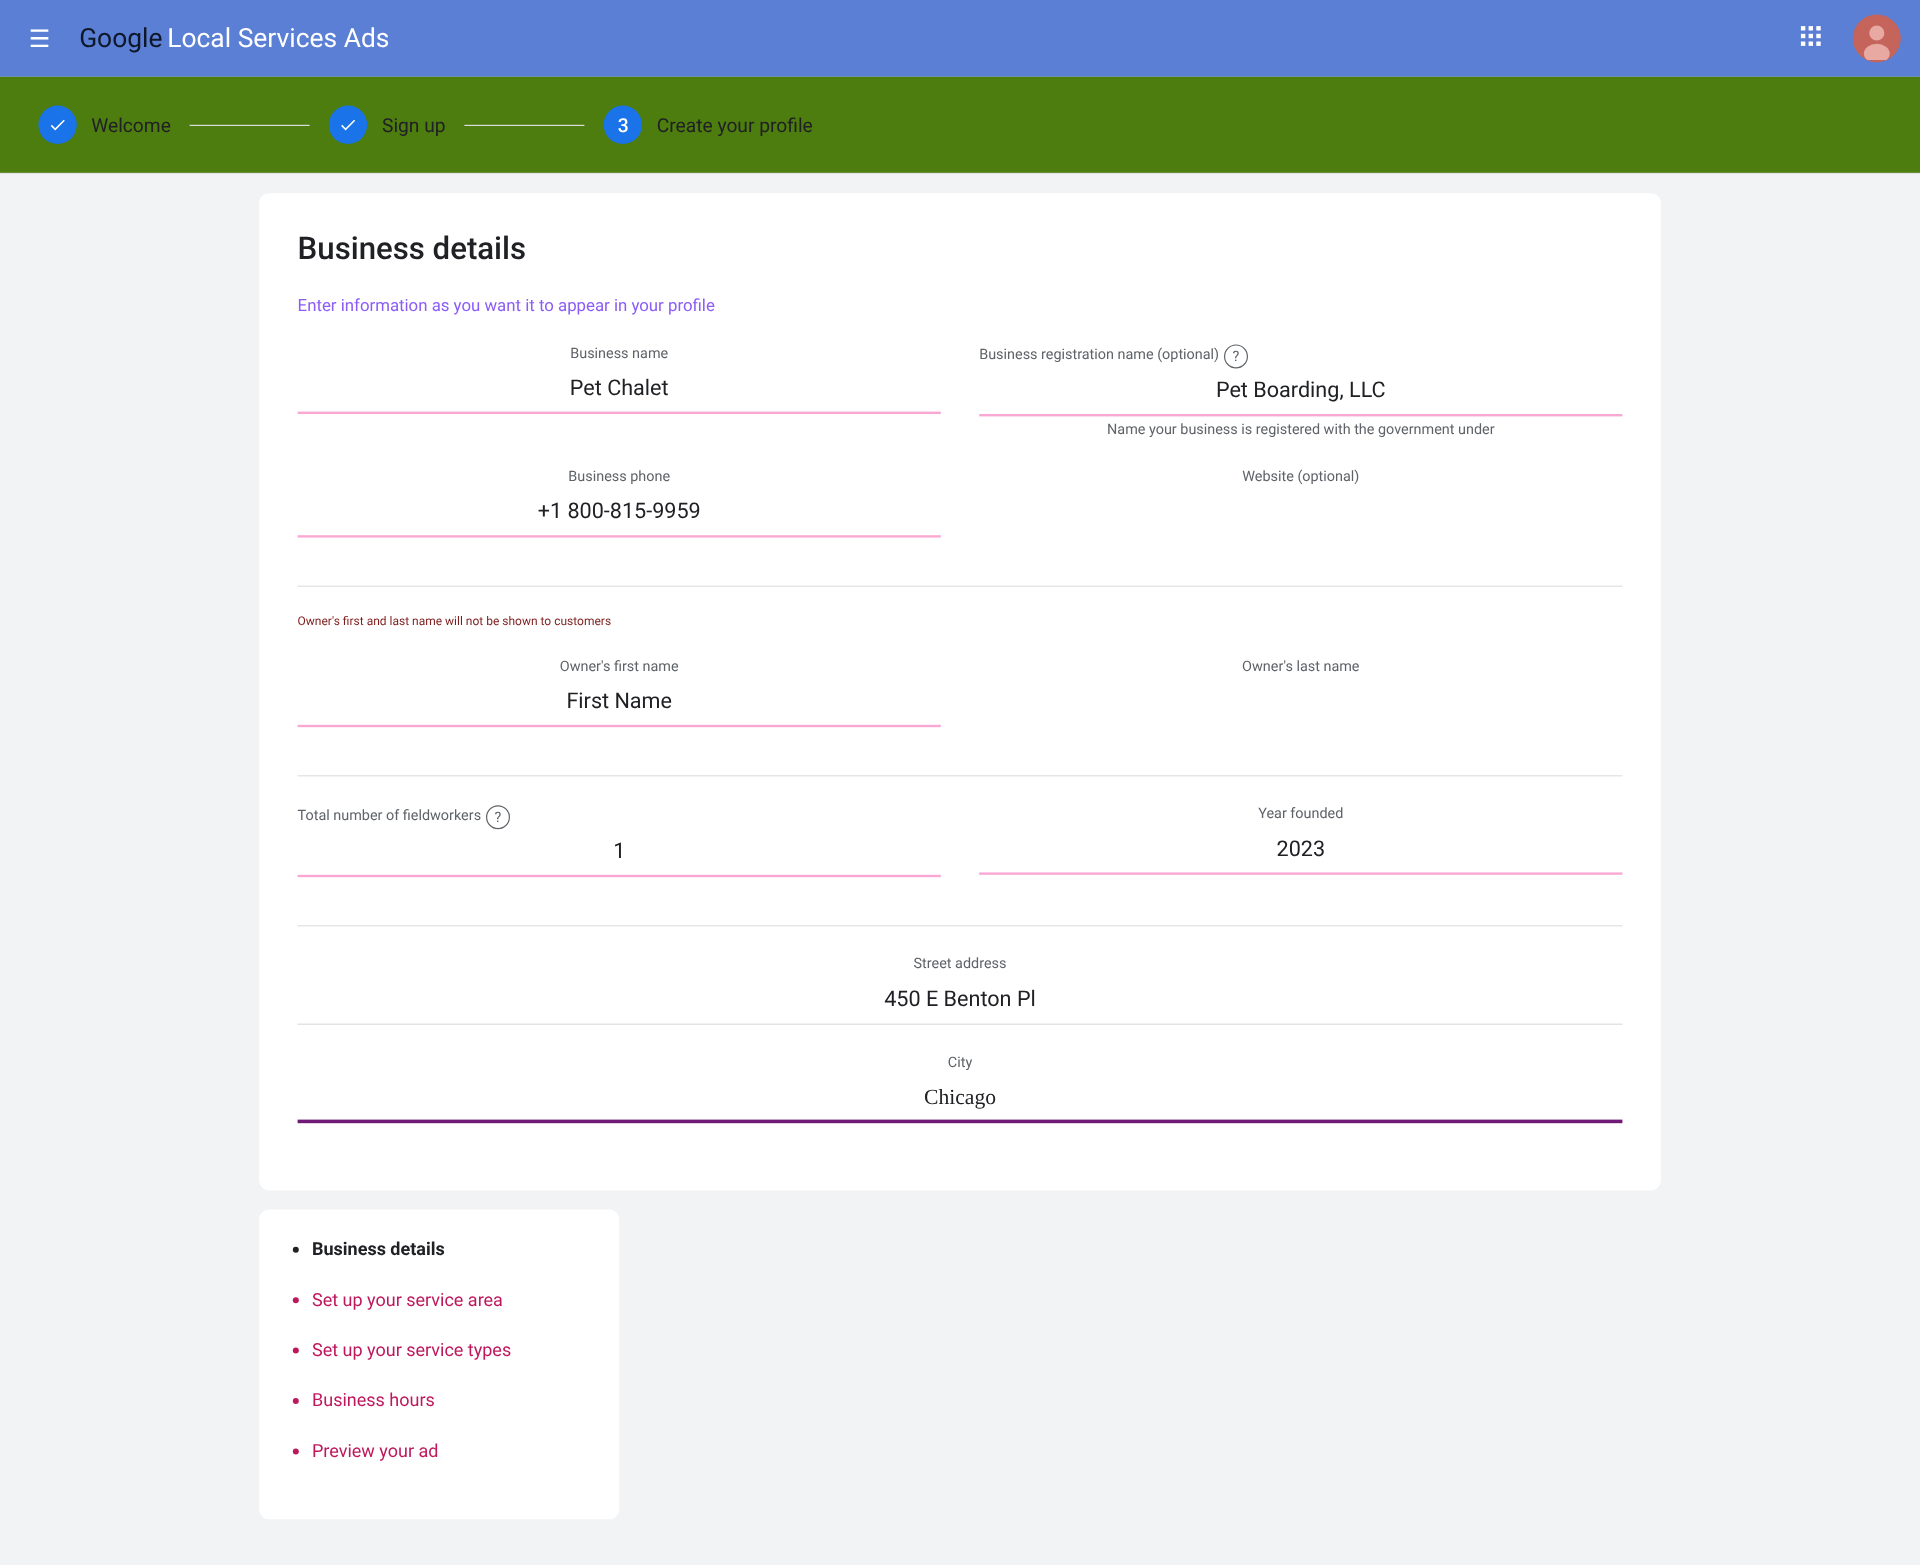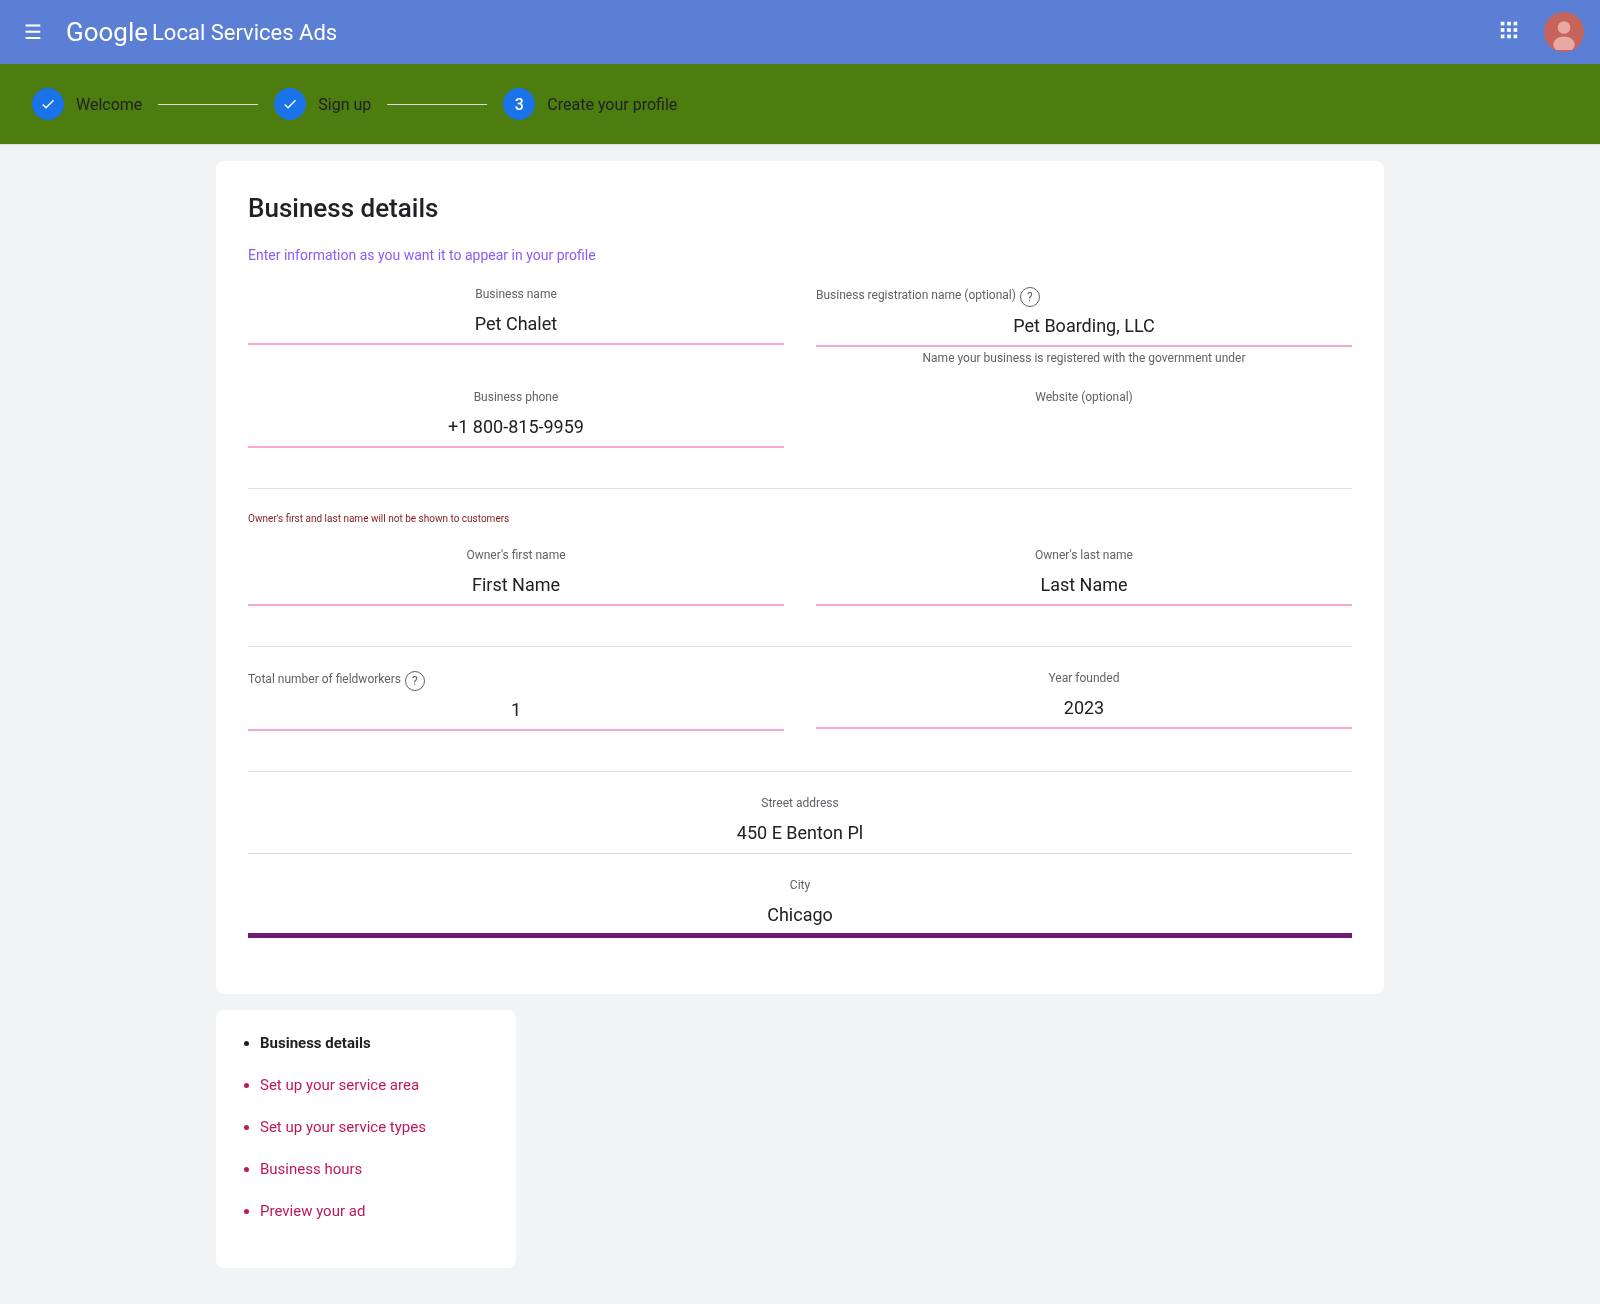--- a/index.html
+++ b/index.html
@@ -19,22 +19,22 @@
       font-size: 20px;
       cursor: pointer;
       padding: 8px;
     }
     .header-logo {
       display: flex;
       align-items: center;
       gap: 4px;
     }
     .header-logo-google {
-      color: #ffffff;
-      font-size: 26px;
+      color: #0f172a;
+      font-size: 22px;
       font-weight: 400;
     }
     .header-logo-product {
       color: white;
       font-size: 22px;
       font-weight: 400;
     }
     .header-spacer { flex: 1; }
     .header-grid-icon {
       color: white;
@@ -307,21 +307,20 @@
 
     <p class="owner-notice">Owner's first and last name will not be shown to customers</p>
 
     <div class="form-row">
       <div class="form-field">
         <span class="field-label">Owner's first name</span>
         <span class="field-value">First Name</span>
       </div>
       <div class="form-field">
         <span class="field-label">Owner's last name</span>
-        <span class="field-value">Last Name</span>
       </div>
     </div>
 
     <hr class="divider">
 
     <div class="form-row">
       <div class="form-field">
         <div class="field-header">
           <span class="field-label">Total number of fieldworkers</span>
           <span class="help-icon">?</span>
@@ -336,21 +335,21 @@
 
     <hr class="divider">
 
     <div class="form-field full-width">
       <span class="field-label">Street address</span>
       <span class="field-value" style="border-bottom: 1px solid #dadce0; display: block; padding-bottom: 8px;">450 E Benton Pl</span>
     </div>
 
     <div class="form-field full-width">
       <span class="field-label">City</span>
-      <span class="field-value" style="border-bottom: 5px solid #701a75; display: block; padding-bottom: 8px;">Chicago</span>
+      <span class="field-value" style="border-bottom: 3px solid #701a75; display: block; padding-bottom: 8px; font-family: Liberation Serif, serif;">Chicago</span>
     </div>
 
   </div>
 
   <div class="right-panel">
     <ul class="sidebar-list">
       <li class="active">
         <span>Business details</span>
       </li>
       <li class="inactive">

